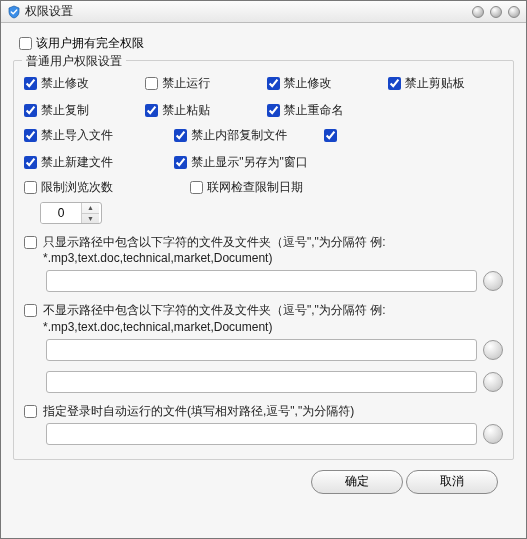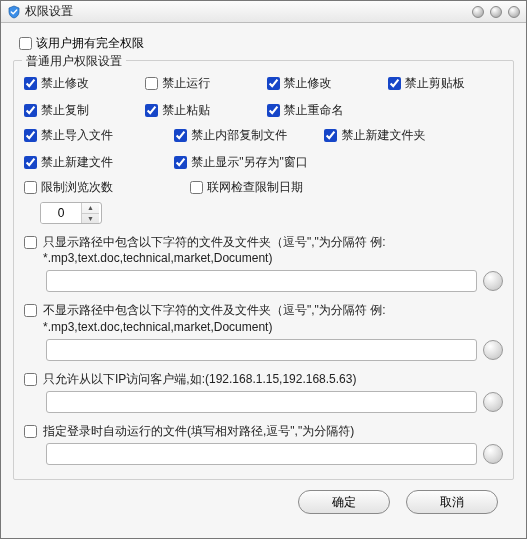--- a/index.html
+++ b/index.html
@@ -159,21 +159,21 @@
     font-size: 12px;
     outline: none;
   }
   .roundbtn {
     width: 20px; height: 20px; border-radius: 50%;
     background: radial-gradient(circle at 35% 30%, #fff, #dcdcdc 55%, #bcbcbc);
     border: 1px solid #9a9a9a;
     cursor: pointer;
   }
   .footer {
-    display: flex; justify-content: flex-end; gap: 16px;
+    display: flex; justify-content: flex-end; gap: 3px;
     padding: 10px 16px 12px 0;
   }
   .btn {
     min-width: 92px;
     height: 24px;
     border: 1px solid #8a8a8a;
     border-radius: 12px;
     background: linear-gradient(#fdfdfd, #e3e3e3);
     font-size: 12px;
     cursor: pointer;
@@ -245,21 +245,20 @@
             <input type="checkbox" checked="" style="">
             <label>禁止导入文件</label>
           </div>
         <div class="cb">
             <input type="checkbox" checked="" style="">
             <label>禁止内部复制文件</label>
           </div>
 
         <div class="cb">
             <input type="checkbox" checked="" style="">
-            <label>禁止新建文件夹</label>
           </div>
         <div class="cb">
             <input type="checkbox" checked="" style="">
             <label>禁止新建文件</label>
           </div>
         <div class="cb">
             <input type="checkbox" checked="" style="">
             <label>禁止显示"另存为"窗口</label>
           </div>
       </div>
@@ -301,24 +300,20 @@
           <input type="checkbox" style="margin-top: 2px;">
           <div class="txt">不显示路径中包含以下字符的文件及文件夹（逗号","为分隔符 例: *.mp3,text.doc,technical,market,Document)</div>
         </div>
         <div class="input-row">
           <input class="txtinput" type="text" value="" style="">
           <div class="roundbtn"></div>
         </div>
       </div>
 
       <div class="block">
-        <div class="block-head">
-          <input type="checkbox" style="margin-top: 2px;">
-          <div class="txt">只允许从以下IP访问客户端,如:(192.168.1.15,192.168.5.63)</div>
-        </div>
         <div class="input-row">
           <input class="txtinput" type="text" value="" style="">
           <div class="roundbtn"></div>
         </div>
       </div>
 
       <div class="block" style="margin-bottom:4px">
         <div class="block-head">
           <input type="checkbox" style="margin-top: 2px;">
           <div class="txt">指定登录时自动运行的文件(填写相对路径,逗号","为分隔符)</div>

